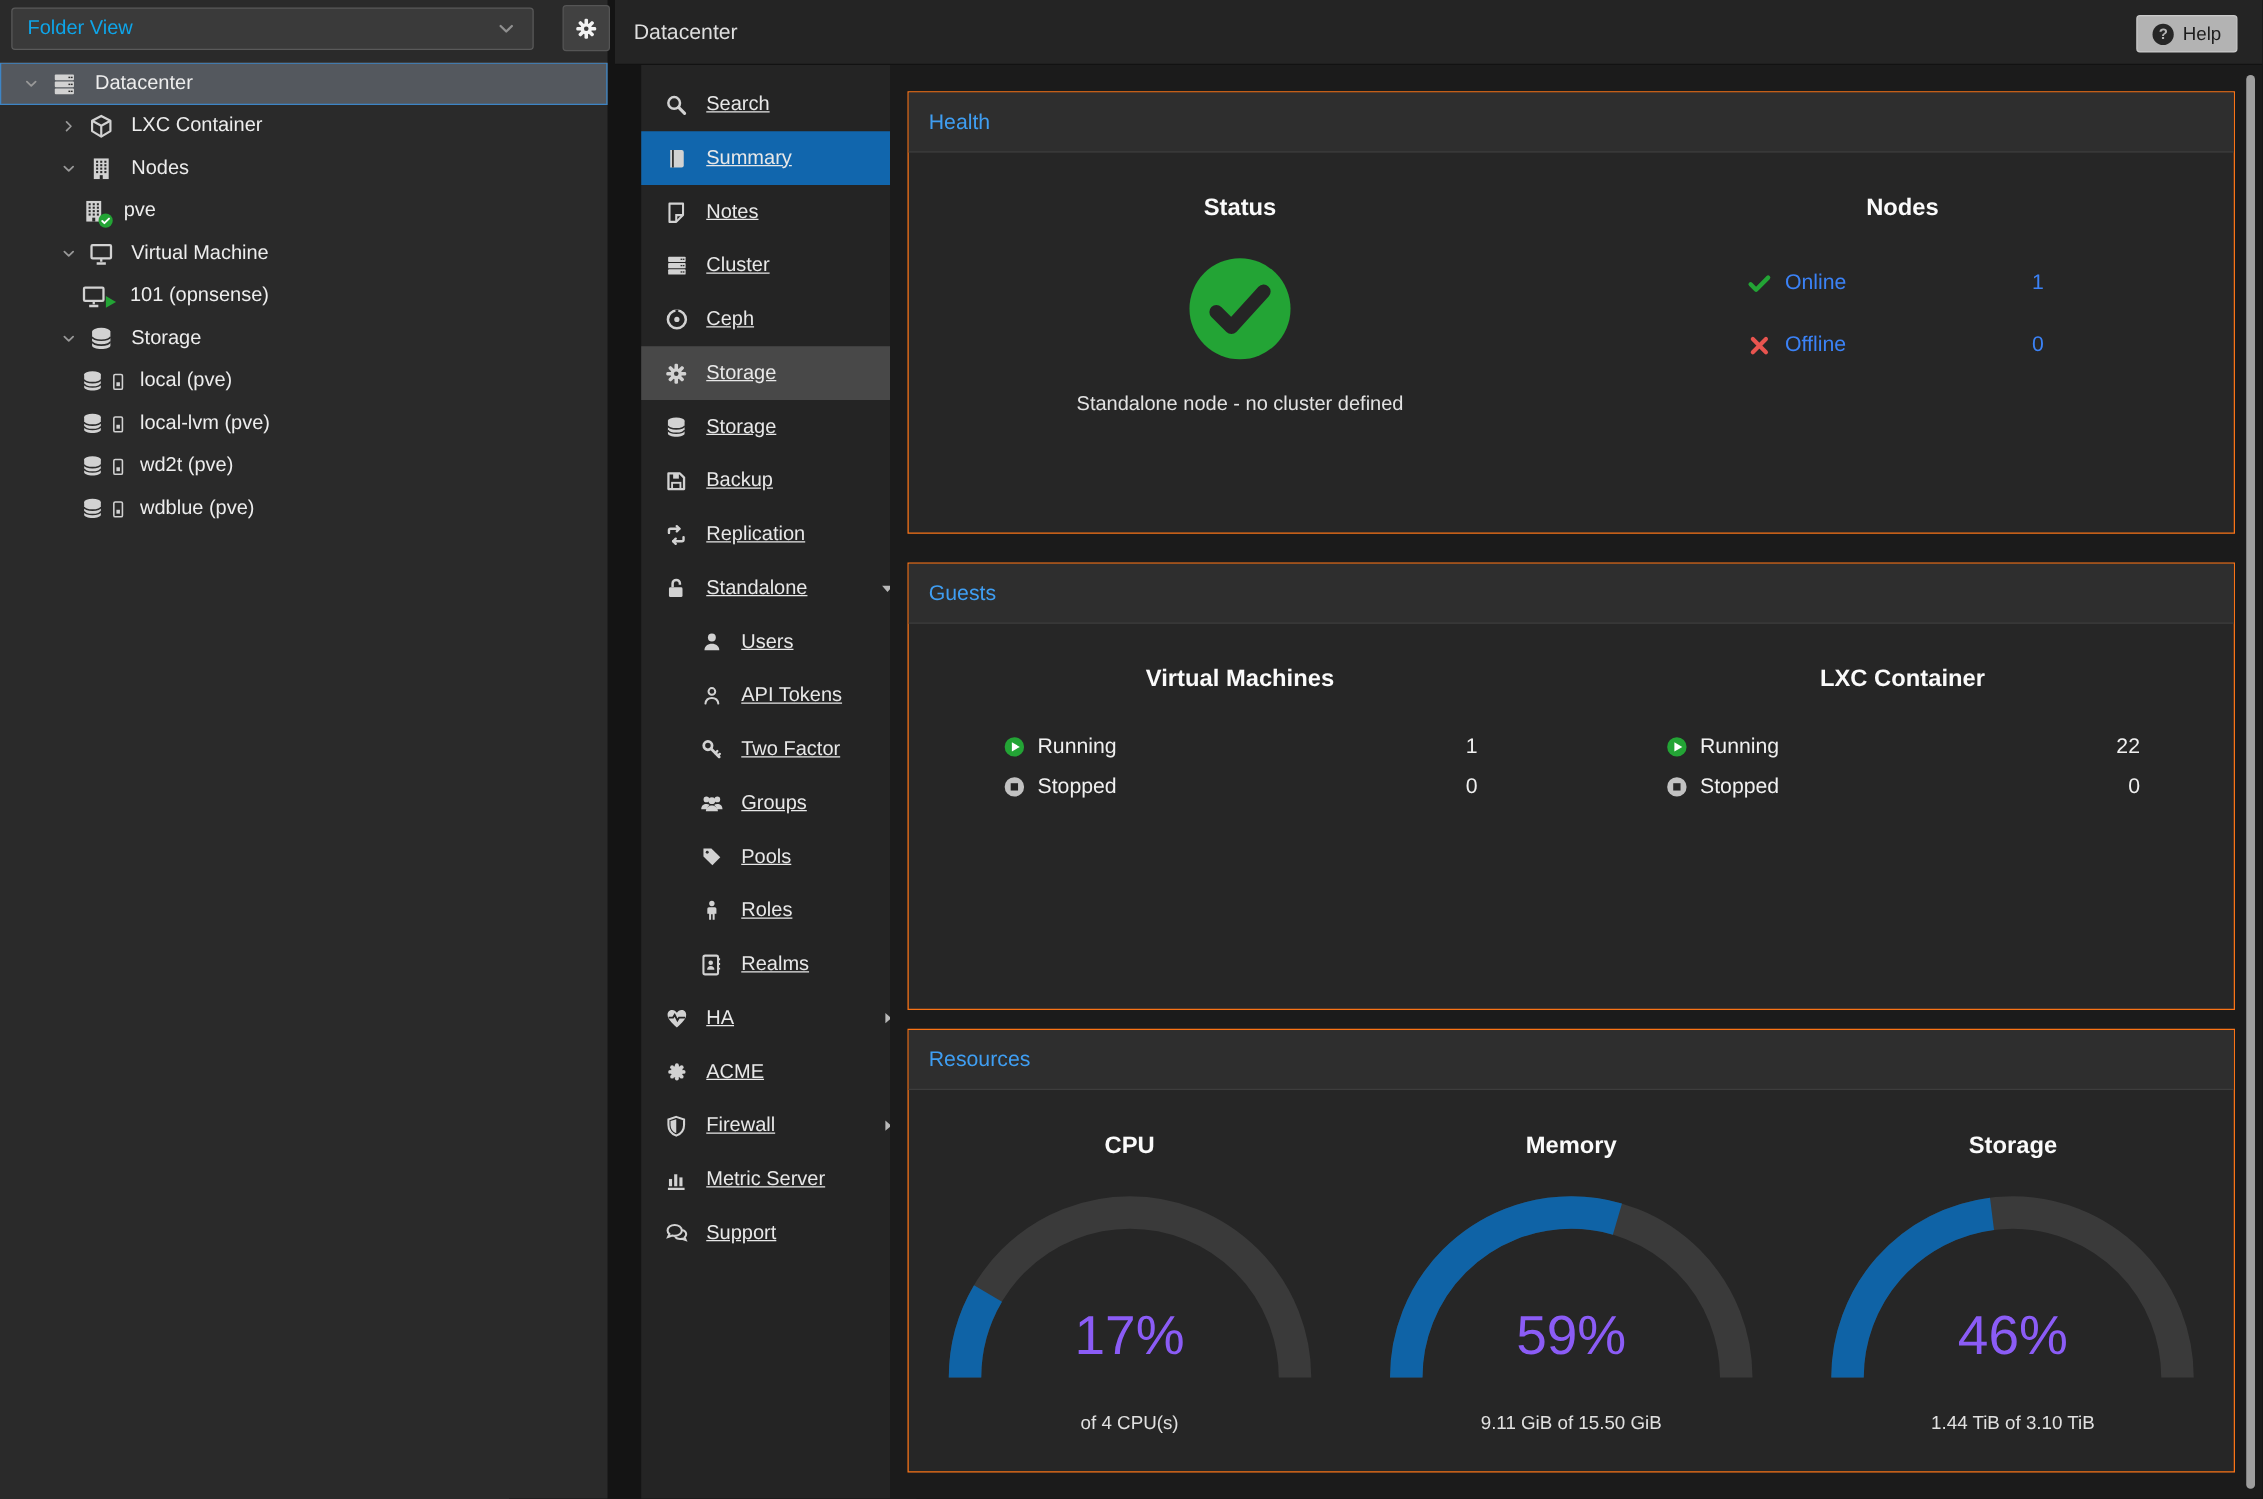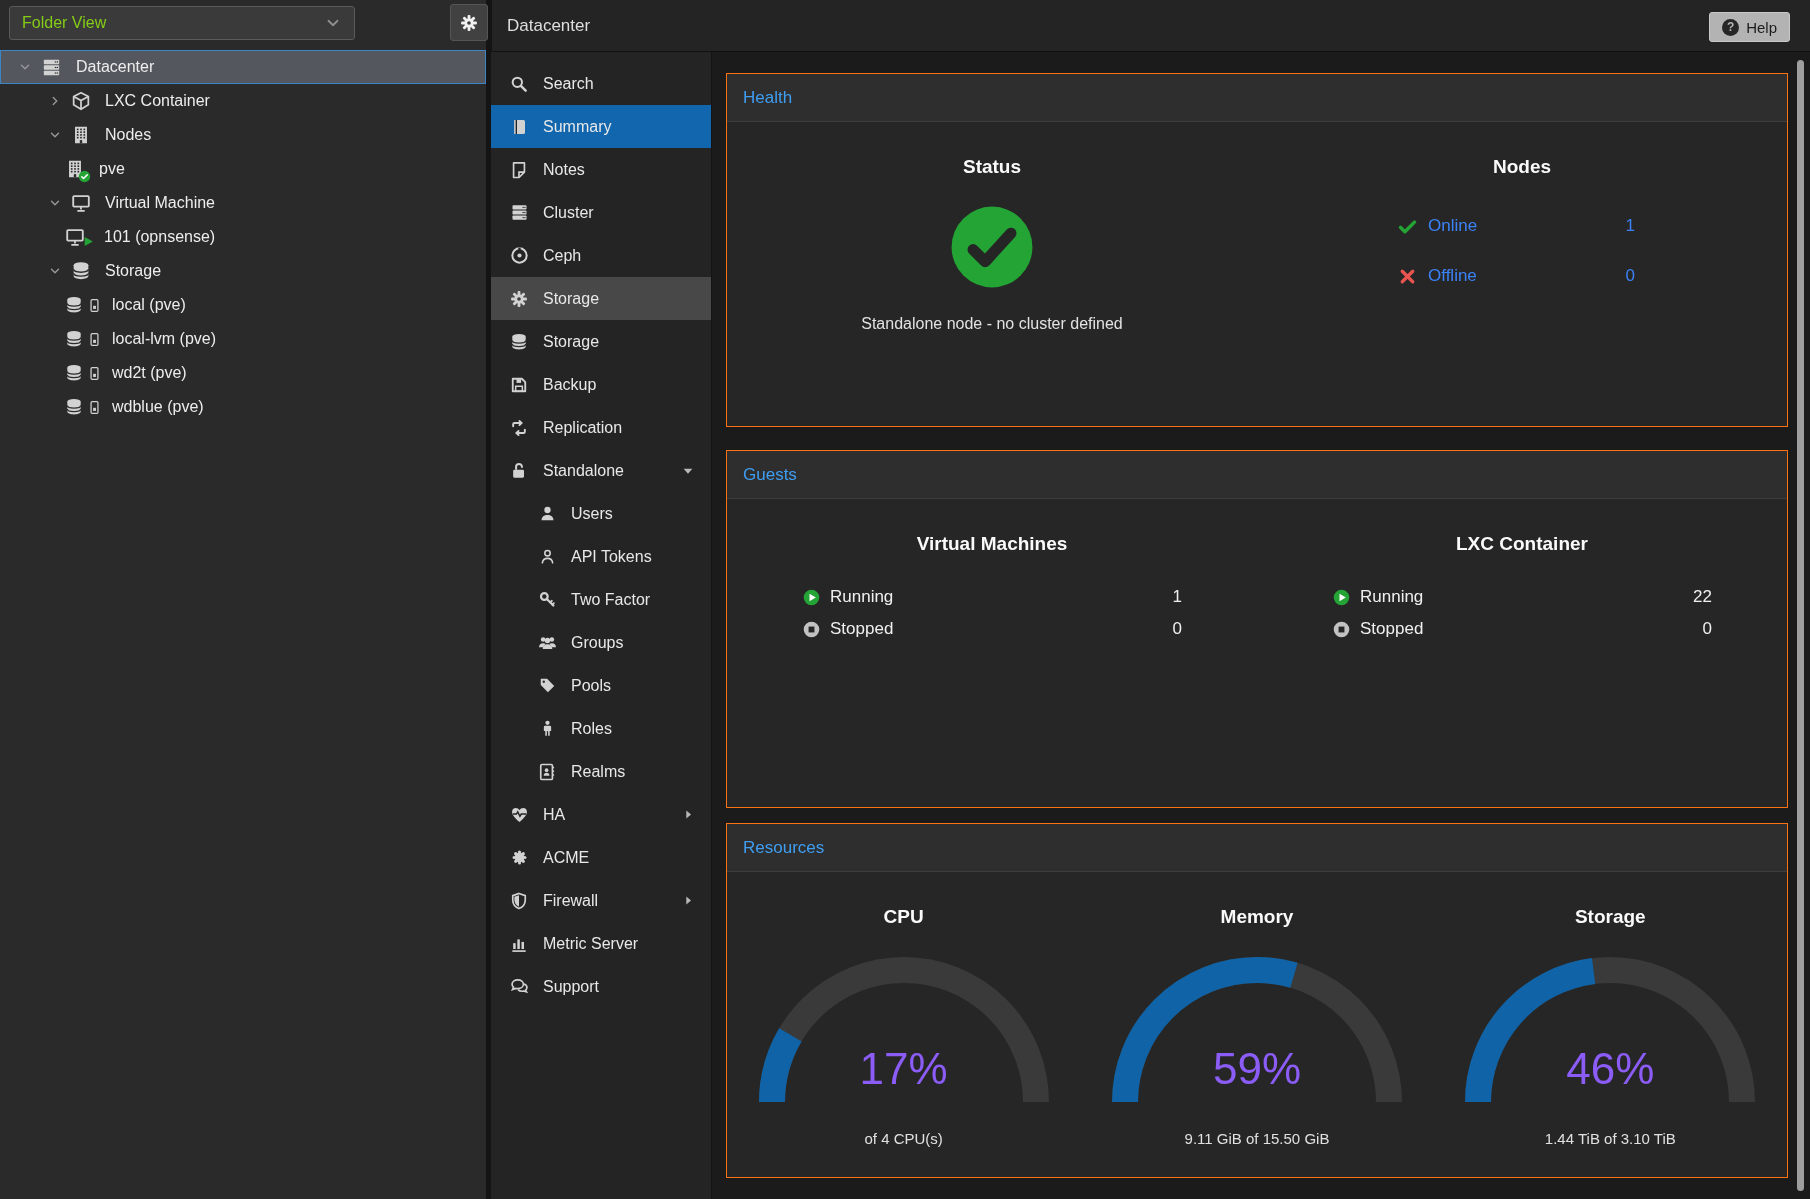--- a/index.html
+++ b/index.html
@@ -8,23 +8,23 @@
     background:#141414;
     font-family:"Liberation Sans", sans-serif;
     color:#e8e8e8;
     position:relative;
   }
   svg { display:block; }
 
   
   .left-panel { position:absolute; left:0; top:0; width:486px; height:1199px; background:#2a2a2a; }
   .combo {
-    position:absolute; left:9px; top:6px; width:346px; height:34px;
+    position:absolute; left:9px; top:6px; width:418px; height:34px;
     background:#3a3a3a; border:1px solid #5a5a5a; border-radius:3px;
-    display:flex; align-items:center; padding:0 12px; font-size:16px; color:#84cc16; cursor:pointer;
+    display:flex; align-items:center; padding:0 12px; font-size:16px; color:#0ea5e9; cursor:pointer;
   }
   .combo .combo-chev { margin-left:auto; color:#8f8f8f; }
   .gear-btn {
     position:absolute; left:450px; top:4px; width:38px; height:37px;
     background:#414141; border:1px solid #555; border-radius:3px;
     display:flex; align-items:center; justify-content:center; color:#f2f2f2; cursor:pointer;
   }
   .tree { position:absolute; left:0; top:50px; right:0; }
   .trow { height:34px; display:flex; align-items:center; font-size:16px; color:#ededed; cursor:pointer; position:relative; }
   .trow.l0 { padding-left:10px; }
@@ -42,21 +42,21 @@
   .topbar { position:absolute; left:492px; top:0; width:1318px; height:52px; background:#242424; border-bottom:1px solid #121212; }
   .topbar-title { position:absolute; left:15px; top:0; height:52px; display:flex; align-items:center; font-size:17px; color:#dedede; }
   .help-btn {
     position:absolute; right:20px; top:12px; height:30px; padding:0 12px;
     background:#b3b3b3; border:1px solid #c9c9c9; border-radius:3px;
     display:flex; align-items:center; gap:7px; color:#1d1d1d; font-size:15px; cursor:pointer;
   }
   .qcircle { width:17px; height:17px; border-radius:50%; background:#262626; color:#b3b3b3;
     display:flex; align-items:center; justify-content:center; font-size:12px; font-weight:bold; }
 
-  .menu-panel { position:absolute; left:491px; top:52px; width:220px; height:1147px; background:#242424; padding-top:10px; }
+  .menu-panel { position:absolute; left:513px; top:52px; width:220px; height:1147px; background:#242424; padding-top:10px;text-decoration:underline; }
   .mrow { height:43px; display:flex; align-items:center; padding-left:16px; font-size:16px; color:#e8e8e8; cursor:pointer; }
   .mrow.sub { padding-left:44px;text-align:right; }
   .mrow.active { background:#1166ad; }
   .mrow.hovered { background:#484848; }
   .micon { width:24px; color:#d2d2d2; margin-right:12px; display:flex; justify-content:center; flex:0 0 auto; }
   .mlabel { white-space:nowrap; }
   .mexp { margin-left:auto; margin-right:15px; color:#b9b9b9; }
 
   
   .content { position:absolute; left:712px; top:52px; width:1098px; height:1147px; background:#1b1b1b; }

